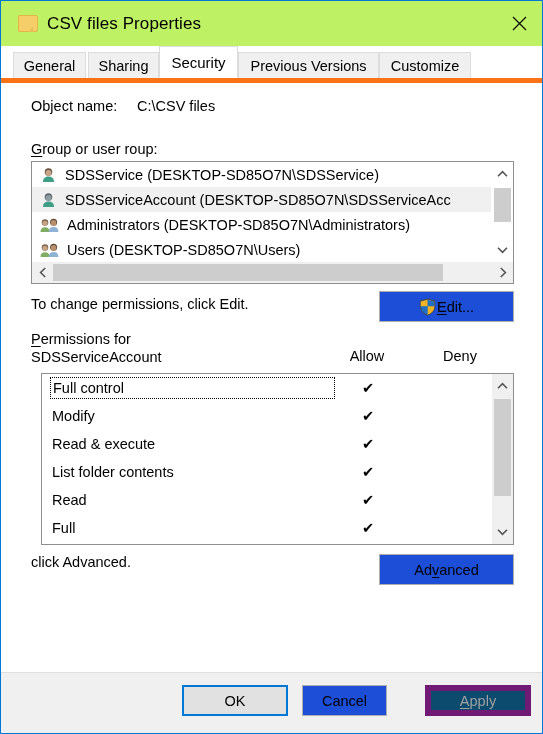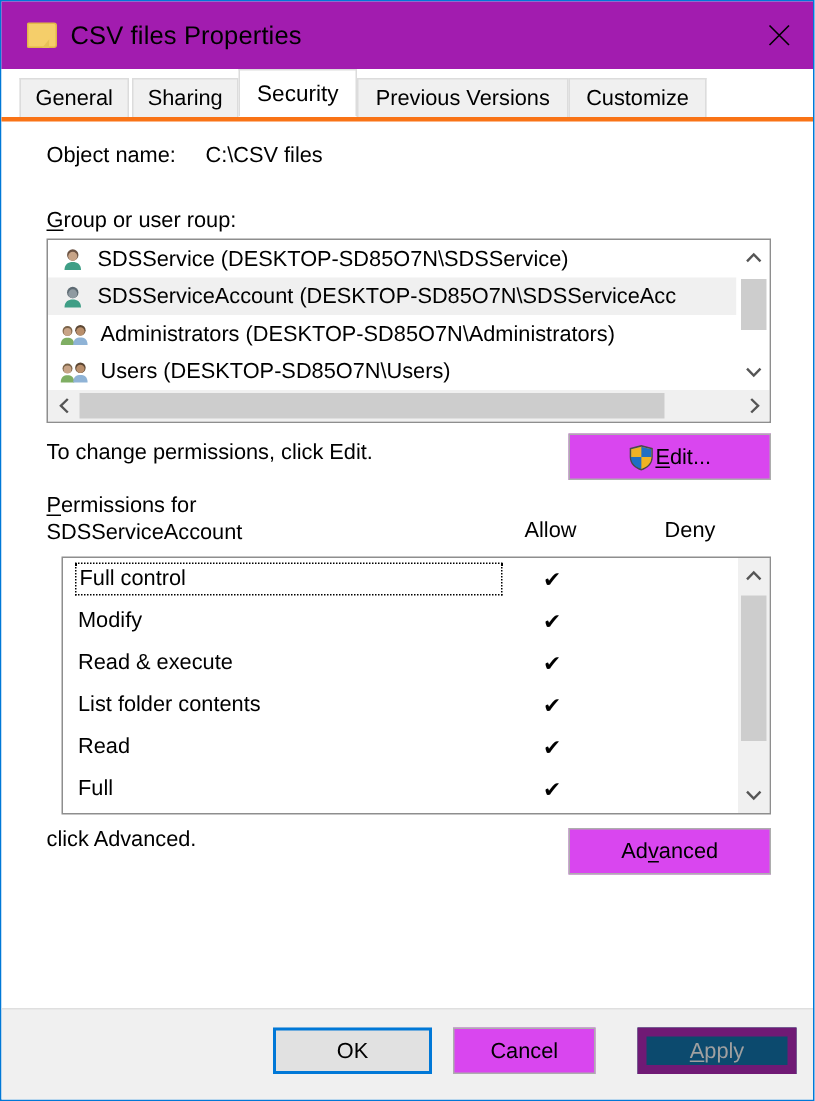--- a/index.html
+++ b/index.html
@@ -12,21 +12,21 @@
   }
   .window{
     position:absolute;left:0;top:0;width:543px;height:734px;
     box-sizing:border-box;
     border:1px solid #0078d7;
     background:#ffffff;
     display:flex;flex-direction:column;
   }
   
   .titlebar{
-    height:45px;flex:0 0 45px;background:#a21caf;
+    height:45px;flex:0 0 45px;background:#bef264;
     display:flex;align-items:center;position:relative;
   }
   .folder-icon{
     margin-left:17px;width:15px;height:17px;position:relative;flex:0 0 auto;
   }
   .folder-icon .tab{
     position:absolute;left:0;top:0;width:15px;height:17px;
     background:#f5ce6a;border:1px solid #e2b748;box-sizing:border-box;
     border-radius:1px 2px 2px 1px;
   }
@@ -66,21 +66,21 @@
     background:#ffffff;
     border:1px solid #dcdcdc;
     border-bottom:1px solid #ffffff;
     height:32px;
     z-index:5;
     font-size:15px;
   }
   
   .panel{
     flex:1 1 auto;background:#ffffff;
-    border-top:3px solid #f97316;
+    border-top:5px solid #f97316;
     position:relative;
     box-sizing:border-box;
   }
   .objname{
     position:absolute;left:30px;top:15px;
     display:flex;white-space:nowrap;
   }
   .objname .lbl{width:106px;}
   .grouplabel{position:absolute;left:30px;top:58px;}
   u{text-decoration:underline;text-underline-offset:2px;}
@@ -119,21 +119,21 @@
   .hscroll .harrow{
     width:21px;height:21px;display:flex;align-items:center;justify-content:center;
     cursor:default;flex:0 0 21px;
   }
   .hscroll .hthumb{
     height:17px;background:#cdcdcd;margin:0;flex:0 0 auto;
   }
   
   .changetext{position:absolute;left:30px;top:213px;}
   .btn{
-    background:#d946ef;border:1px solid #adadad;box-sizing:border-box;
+    background:#1d4ed8;border:1px solid #adadad;box-sizing:border-box;
     font-family:"Liberation Sans",sans-serif;font-size:14.5px;color:#000;
     display:flex;align-items:center;justify-content:center;
     cursor:default;
   }
   .btn-edit{position:absolute;left:378px;top:208px;width:135px;height:31px;}
   .shield{width:17px;height:18px;margin-right:1px;flex:0 0 auto;}
   .perm-label{position:absolute;left:30px;top:247px;line-height:18px;}
   .col-allow{position:absolute;left:339px;top:265px;width:54px;text-align:center;}
   .col-deny{position:absolute;left:432px;top:265px;width:54px;text-align:center;}
   
@@ -169,21 +169,21 @@
   
   .footer{
     flex:0 0 60px;height:60px;background:#f0f0f0;
     border-top:1px solid #dfdfdf;
     position:relative;
   }
   .btn-ok{
     position:absolute;left:181px;top:12px;width:106px;height:31px;
     background:#e1e1e1;border:2px solid #0078d7;
   }
-  .btn-cancel{position:absolute;left:301px;top:12px;width:95px;height:31px;}
+  .btn-cancel{position:absolute;left:301px;top:12px;width:85px;height:31px;}
   .btn-apply{
     position:absolute;left:424px;top:12px;width:106px;height:31px;
     background:#0c4a6e;border:6px solid #701a75;color:#a0a0a0;
   }
 </style>
 </head>
 <body>
 
 <div class="window">
 

